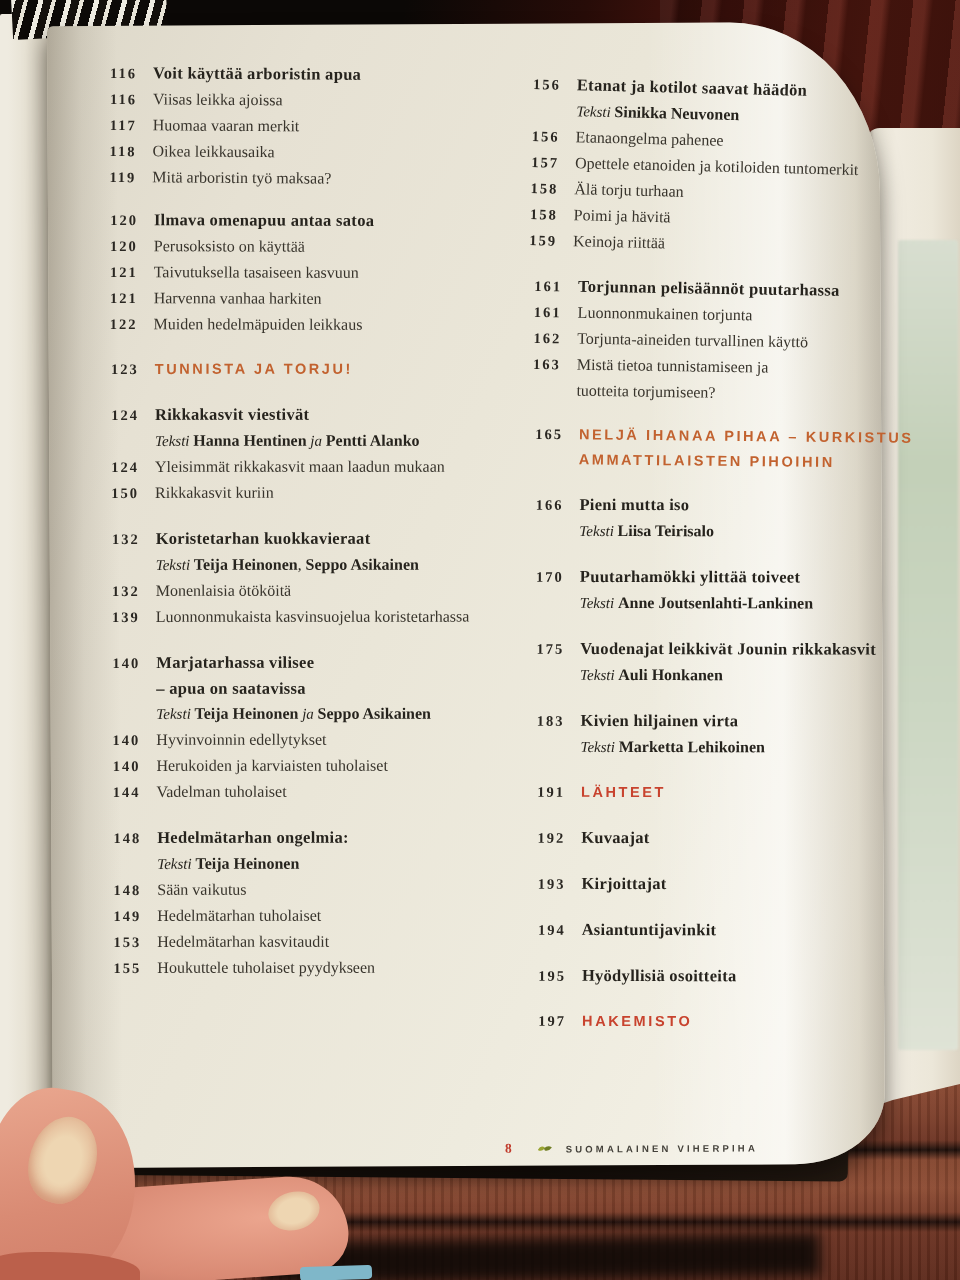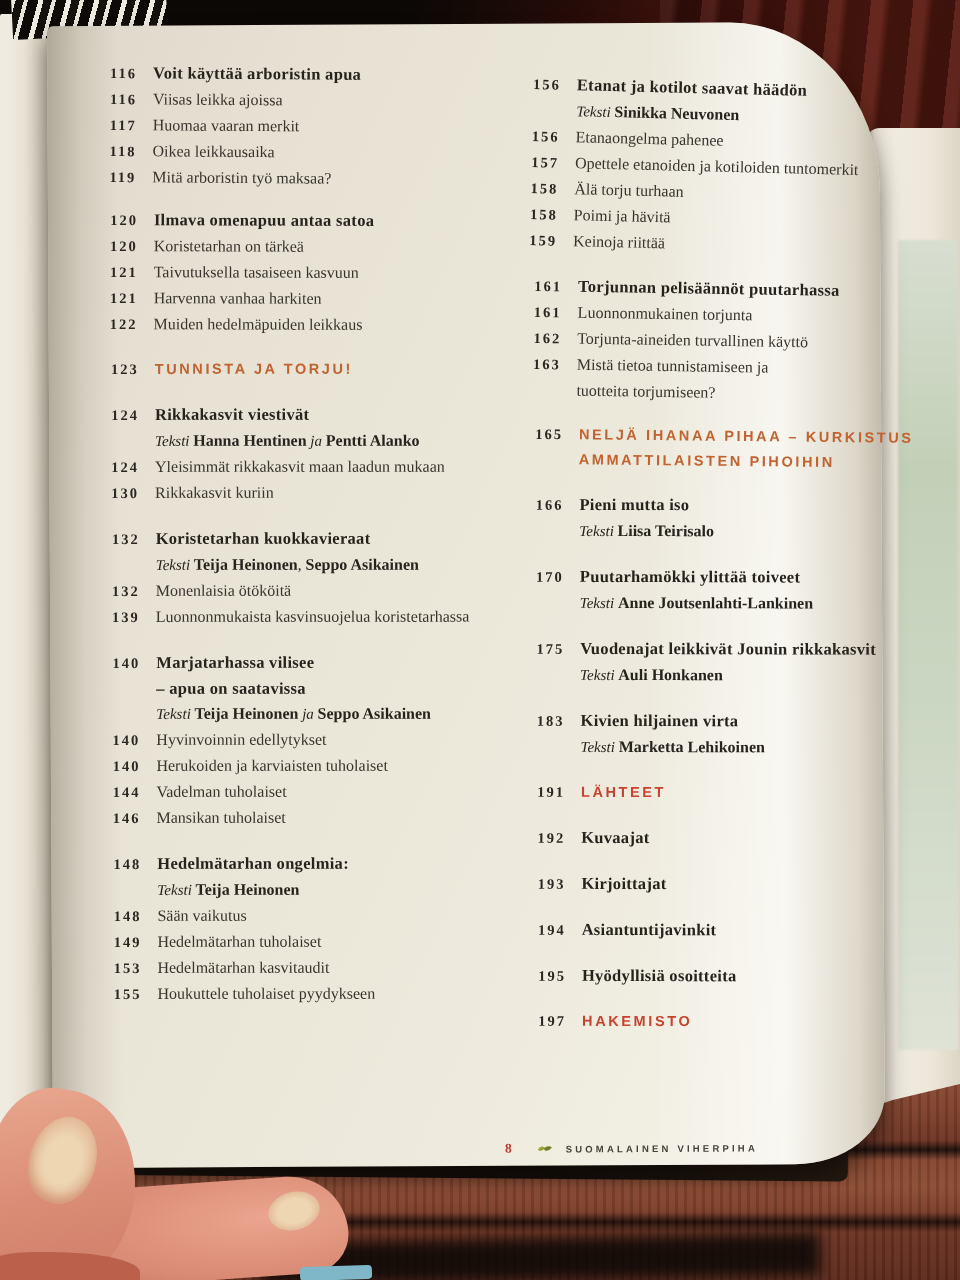--- a/index.html
+++ b/index.html
@@ -147,21 +147,21 @@
           <span class="txt">Mitä arboristin työ maksaa?</span>
         </div>
       </div>
       <div class="toc-section">
         <div class="toc-line kind-title">
           <span class="num">120</span>
           <span class="txt">Ilmava omenapuu antaa satoa</span>
         </div>
         <div class="toc-line kind-sub">
           <span class="num">120</span>
-          <span class="txt">Koristetarhan on tärkeä</span>
+          <span class="txt">Perusoksisto on käyttää</span>
         </div>
         <div class="toc-line kind-sub">
           <span class="num">121</span>
           <span class="txt">Taivutuksella tasaiseen kasvuun</span>
         </div>
         <div class="toc-line kind-sub">
           <span class="num">121</span>
           <span class="txt">Harvenna vanhaa harkiten</span>
         </div>
         <div class="toc-line kind-sub">
@@ -182,21 +182,21 @@
         </div>
         <div class="toc-line kind-author">
           <span class="num"></span>
           <span class="txt"><span class="seg-i">Teksti </span><span class="seg-b">Hanna Hentinen</span><span class="seg-i"> ja </span><span class="seg-b">Pentti Alanko</span></span>
         </div>
         <div class="toc-line kind-sub">
           <span class="num">124</span>
           <span class="txt">Yleisimmät rikkakasvit maan laadun mukaan</span>
         </div>
         <div class="toc-line kind-sub">
-          <span class="num">130</span>
+          <span class="num">150</span>
           <span class="txt">Rikkakasvit kuriin</span>
         </div>
       </div>
       <div class="toc-section">
         <div class="toc-line kind-title">
           <span class="num">132</span>
           <span class="txt">Koristetarhan kuokkavieraat</span>
         </div>
         <div class="toc-line kind-author">
           <span class="num"></span>
@@ -228,24 +228,20 @@
           <span class="num">140</span>
           <span class="txt">Hyvinvoinnin edellytykset</span>
         </div>
         <div class="toc-line kind-sub">
           <span class="num">140</span>
           <span class="txt">Herukoiden ja karviaisten tuholaiset</span>
         </div>
         <div class="toc-line kind-sub">
           <span class="num">144</span>
           <span class="txt">Vadelman tuholaiset</span>
-        </div>
-        <div class="toc-line kind-sub">
-          <span class="num">146</span>
-          <span class="txt">Mansikan tuholaiset</span>
         </div>
       </div>
       <div class="toc-section">
         <div class="toc-line kind-title">
           <span class="num">148</span>
           <span class="txt">Hedelmätarhan ongelmia:</span>
         </div>
         <div class="toc-line kind-author">
           <span class="num"></span>
           <span class="txt"><span class="seg-i">Teksti </span><span class="seg-b">Teija Heinonen</span></span>

